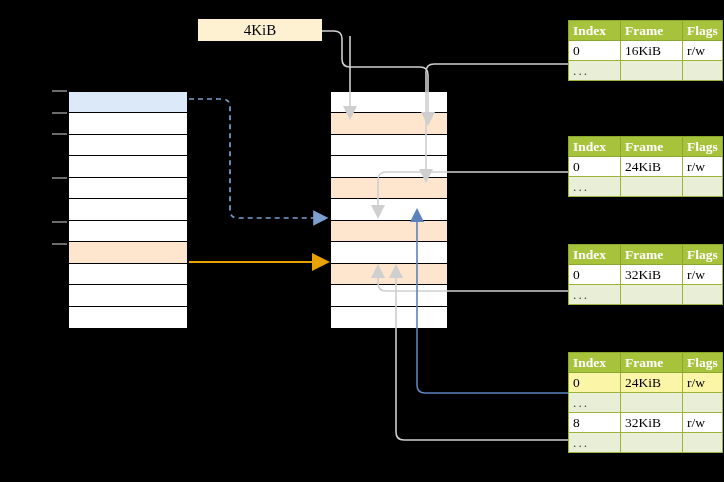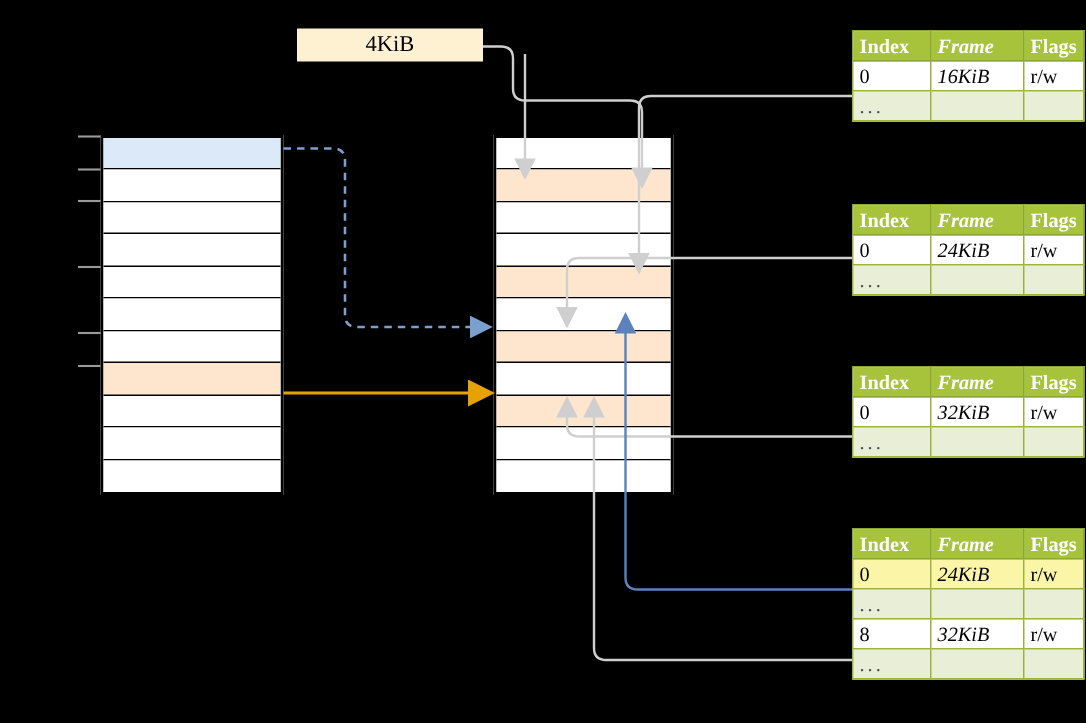--- a/index.html
+++ b/index.html
@@ -22,21 +22,21 @@
   
   .ptable{position:absolute;border-collapse:collapse;background:#fff;
           font-size:13.5px;color:#000;border:1px solid #000;}
   .ptable td,.ptable th{border:1px solid #9bb33b;padding:1px 4px;
           text-align:left;font-weight:normal;height:20px;box-sizing:border-box;}
   .ptable th{background:#a7c33c;color:#fff;font-weight:bold;border-color:#8aa82f;}
   .ptable td.dots{background:#e9efd6;color:#4a4a4a;letter-spacing:2px;}
   .ptable tr.dotrow td{background:#e9efd6;}
   .ptable td.hl{background:#fbf5a8;}
   .c-idx{width:52px;}
-  .c-frm{width:62px;font-style:italic;}
+  .c-frm{width:62px;}
   .c-flg{width:28px;}
 </style>
 </head>
 <body>
 
 <div class="stage">
 
   <div class="sizelabel" style="left:182px;top:19px;width:124px;">4KiB</div>
 
   <div class="memcol" id="vcol" style="left:51px;top:90px;width:122px;height:240px;">

